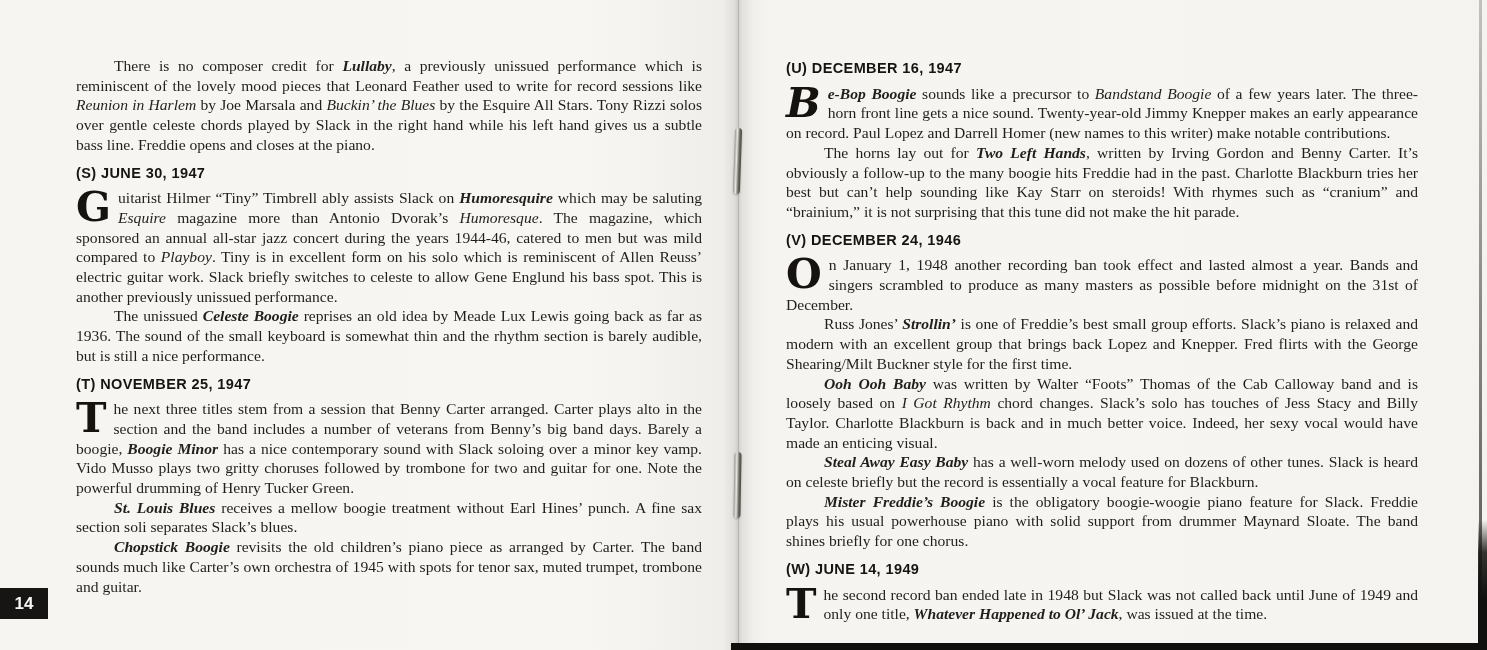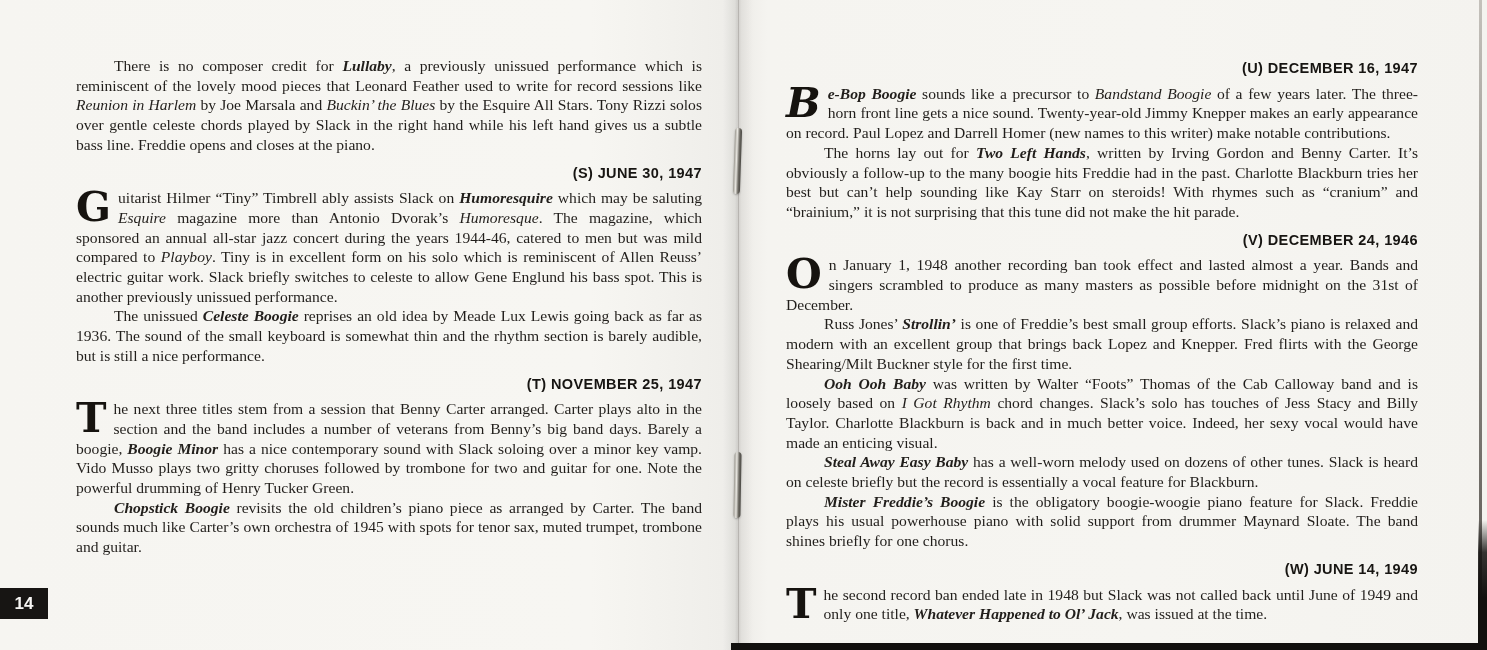--- a/index.html
+++ b/index.html
@@ -30,21 +30,21 @@
   .textcol{position:absolute;color:#211e1b;font-size:15.6px;line-height:19.7px;}
   .textcol-left{left:76px;top:56px;width:626px;}
   .textcol-right{left:786px;top:50px;width:632px;}
   .textcol p{margin:0;text-align:justify;}
   .textcol p.indent{text-indent:38px;}
   .seg-i{font-style:italic;}
   .seg-bi{font-style:italic;font-weight:bold;margin-top:24px;}
   .session-heading{
     font-family:"Liberation Sans", sans-serif;
     font-size:14.5px;font-weight:bold;color:#171512;
-    letter-spacing:0.4px;margin:9px 0 5px 0;text-align:right;
+    letter-spacing:0.4px;margin:9px 0 5px 0;text-align:left;
   }
   .drop-cap{
     float:left;
     font-family:"DejaVu Serif", serif;
     font-weight:bold;color:#16130f;
     font-size:41px;line-height:33px;
     padding:3px 7px 0 0;
   }
   .drop-cap.dc-italic{font-style:italic;}
   
@@ -75,20 +75,21 @@
   <div class="staple s1"></div>
   <div class="staple s2"></div>
 
   <div class="textcol textcol-left" id="col-left">
       <p class="indent"><span>There is no composer credit for </span><span class="seg-bi">Lullaby</span><span>, a previously unissued performance which is reminiscent of the lovely mood pieces that Leonard Feather used to write for record sessions like </span><span class="seg-i">Reunion in Harlem</span><span> by Joe Marsala and </span><span class="seg-i">Buckin’ the Blues</span><span> by the Esquire All Stars. Tony Rizzi solos over gentle celeste chords played by Slack in the right hand while his left hand gives us a subtle bass line. Freddie opens and closes at the piano.</span></p>
       <h3 class="session-heading">(S) JUNE 30, 1947</h3>
       <p><span class="drop-cap">G</span><span>uitarist Hilmer “Tiny” Timbrell ably assists Slack on </span><span class="seg-bi">Humoresquire</span><span> which may be saluting </span><span class="seg-i">Esquire</span><span> magazine more than Antonio Dvorak’s </span><span class="seg-i">Humoresque</span><span>. The magazine, which sponsored an annual all-star jazz concert during the years 1944-46, catered to men but was mild compared to </span><span class="seg-i">Playboy</span><span>. Tiny is in excellent form on his solo which is reminiscent of Allen Reuss’ electric guitar work. Slack briefly switches to celeste to allow Gene Englund his bass spot. This is another previously unissued performance.</span></p>
       <p class="indent"><span>The unissued </span><span class="seg-bi">Celeste Boogie</span><span> reprises an old idea by Meade Lux Lewis going back as far as 1936. The sound of the small keyboard is somewhat thin and the rhythm section is barely audible, but is still a nice performance.</span></p>
       <h3 class="session-heading">(T) NOVEMBER 25, 1947</h3>
       <p><span class="drop-cap">T</span><span>he next three titles stem from a session that Benny Carter arranged. Carter plays alto in the section and the band includes a number of veterans from Benny’s big band days. Barely a boogie, </span><span class="seg-bi">Boogie Minor</span><span> has a nice contemporary sound with Slack soloing over a minor key vamp. Vido Musso plays two gritty choruses followed by trombone for two and guitar for one. Note the powerful drumming of Henry Tucker Green.</span></p>
+      <p class="indent"><span class="seg-bi">St. Louis Blues</span><span> receives a mellow boogie treatment without Earl Hines’ punch. A fine sax section soli separates Slack’s blues.</span></p>
       <p class="indent"><span class="seg-bi">Chopstick Boogie</span><span> revisits the old children’s piano piece as arranged by Carter. The band sounds much like Carter’s own orchestra of 1945 with spots for tenor sax, muted trumpet, trombone and guitar.</span></p>
     </div>
   <div class="textcol textcol-right" id="col-right">
       <h3 class="session-heading">(U) DECEMBER 16, 1947</h3>
       <p><span class="drop-cap dc-italic">B</span><span class="seg-bi">e-Bop Boogie</span><span> sounds like a precursor to </span><span class="seg-i">Bandstand Boogie</span><span> of a few years later. The three-horn front line gets a nice sound. Twenty-year-old Jimmy Knepper makes an early appearance on record. Paul Lopez and Darrell Homer (new names to this writer) make notable contributions.</span></p>
       <p class="indent"><span>The horns lay out for </span><span class="seg-bi">Two Left Hands</span><span>, written by Irving Gordon and Benny Carter. It’s obviously a follow-up to the many boogie hits Freddie had in the past. Charlotte Blackburn tries her best but can’t help sounding like Kay Starr on steroids! With rhymes such as “cranium” and “brainium,” it is not surprising that this tune did not make the hit parade.</span></p>
       <h3 class="session-heading">(V) DECEMBER 24, 1946</h3>
       <p><span class="drop-cap">O</span><span>n January 1, 1948 another recording ban took effect and lasted almost a year. Bands and singers scrambled to produce as many masters as possible before midnight on the 31st of December.</span></p>
       <p class="indent"><span>Russ Jones’ </span><span class="seg-bi">Strollin’</span><span> is one of Freddie’s best small group efforts. Slack’s piano is relaxed and modern with an excellent group that brings back Lopez and Knepper. Fred flirts with the George Shearing/Milt Buckner style for the first time.</span></p>
       <p class="indent"><span class="seg-bi">Ooh Ooh Baby</span><span> was written by Walter “Foots” Thomas of the Cab Calloway band and is loosely based on </span><span class="seg-i">I Got Rhythm</span><span> chord changes. Slack’s solo has touches of Jess Stacy and Billy Taylor. Charlotte Blackburn is back and in much better voice. Indeed, her sexy vocal would have made an enticing visual.</span></p>

